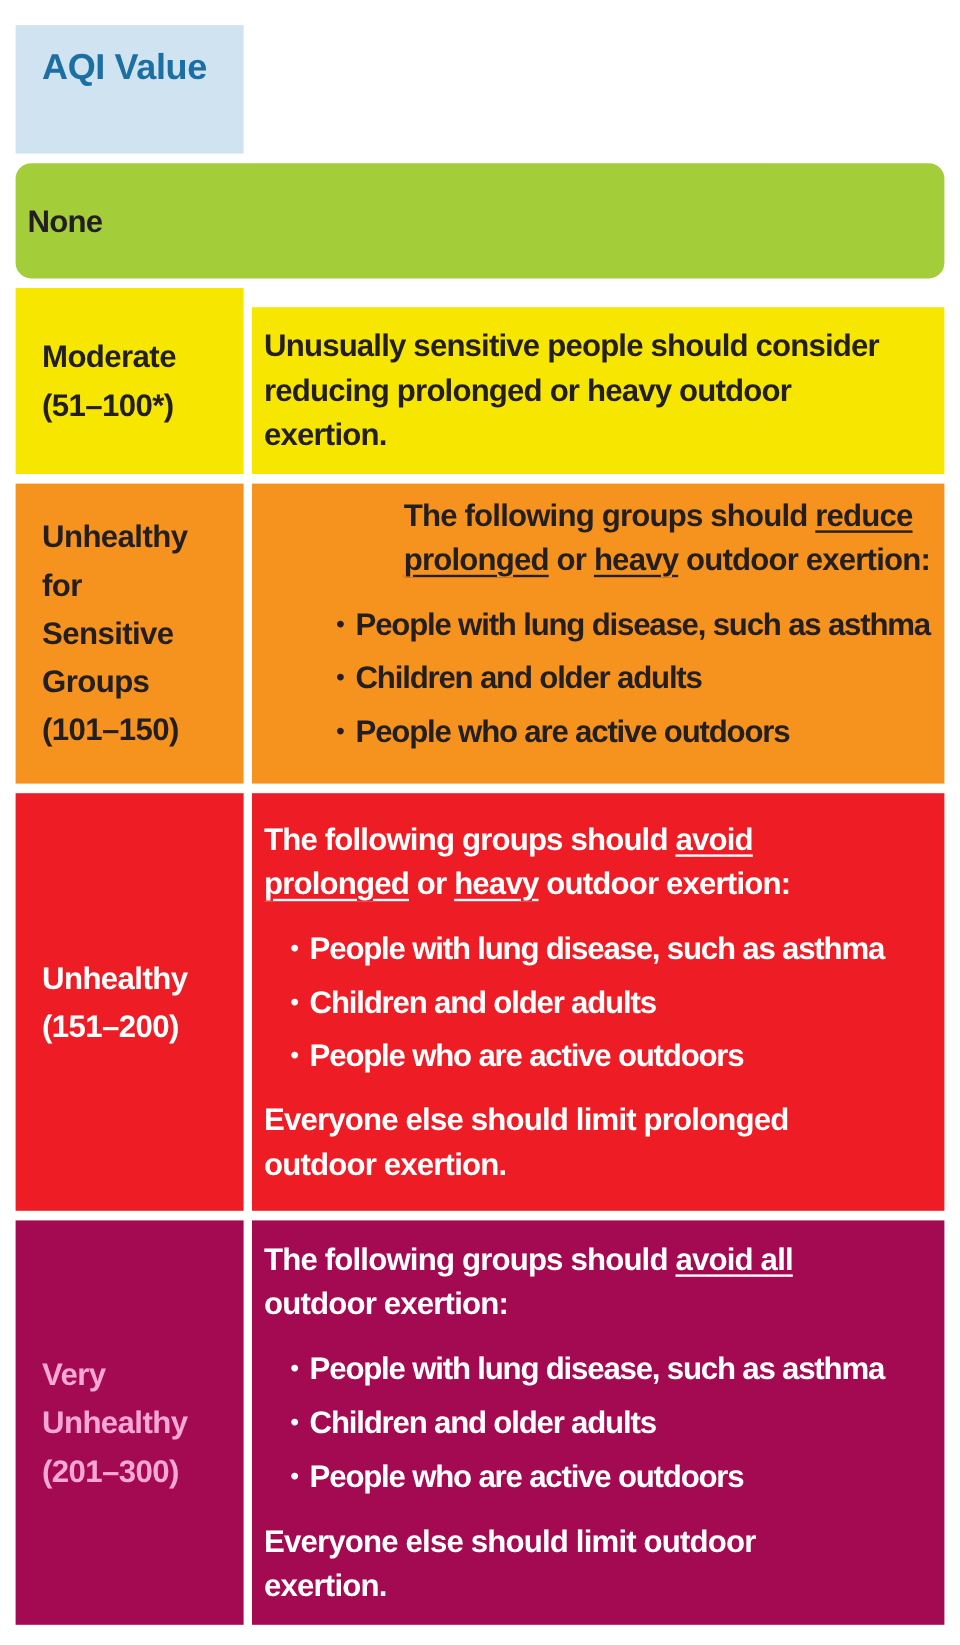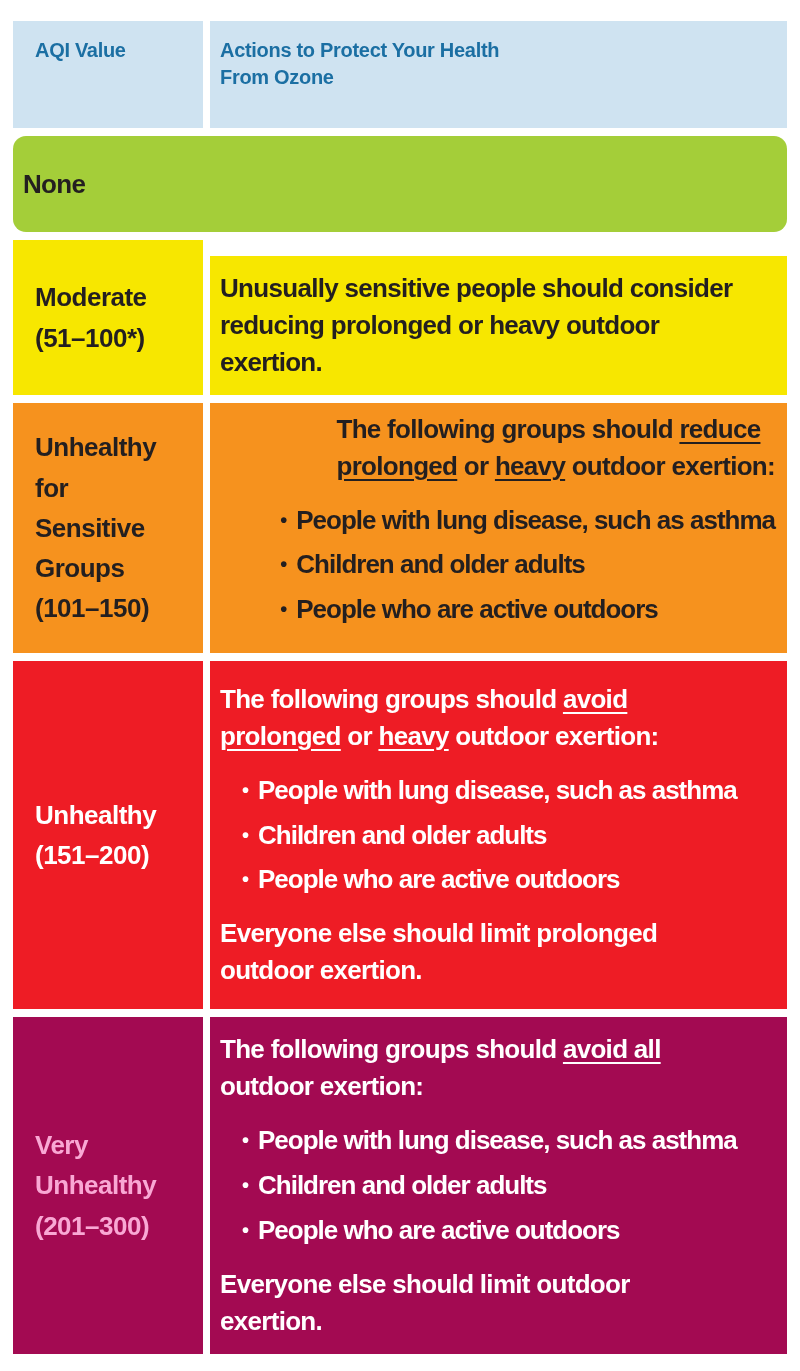--- a/index.html
+++ b/index.html
@@ -78,37 +78,35 @@
   
   .r-header { height: 107px; }
   .r-good { height: 96px; }
   .r-moderate { height: 155px; }
   .r-usg { height: 250px; }
   .r-unhealthy { height: 348px; }
   .r-very { height: 337px; }
   .r-header .cell {
     justify-content: flex-start;
     padding-top: 16px;
-    font-size: 20px;
+    font-size: 30px;
     font-weight: 700;
     letter-spacing: -0.3px;
     line-height: 1.35;
   }
   .r-header .label-cell { white-space: nowrap; }
   .r-header .action-cell { white-space: pre-line; }
 </style>
 </head>
 <body>
 
 <div class="aqi-table">
 
   <div class="row r-header">
     <div class="cell label-cell" style="background-color: rgb(207, 227, 241); color: rgb(27, 111, 163);">AQI Value</div>
-    <div class="cell action-cell" style="background-color: rgb(207, 227, 241); color: rgb(27, 111, 163);">Actions to Protect Your Health
-From Ozone</div>
   </div>
 
   <div class="row r-good">
     <div class="cell action-cell" style="background-color: rgb(164, 206, 57); color: rgb(35, 31, 32); border-radius: 13px;">
       <p class="intro">None</p>
     </div>
   </div>
 
   <div class="row r-moderate">
     <div class="cell label-cell" style="background-color: rgb(247, 231, 0); color: rgb(35, 31, 32);">Moderate

